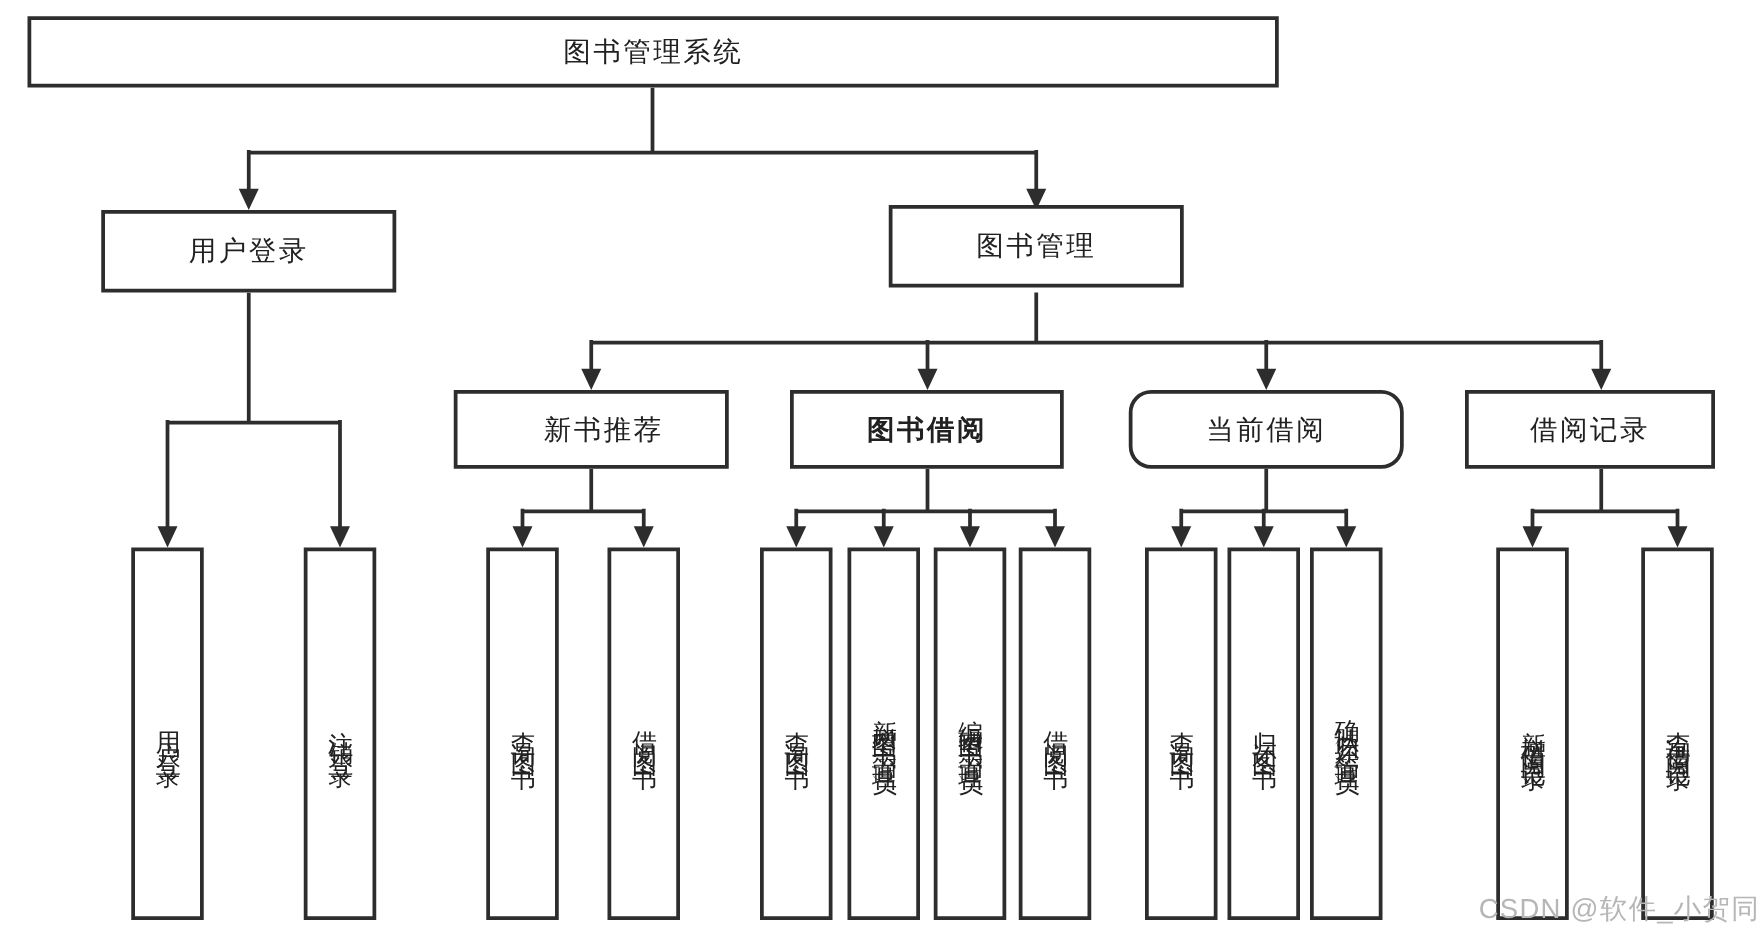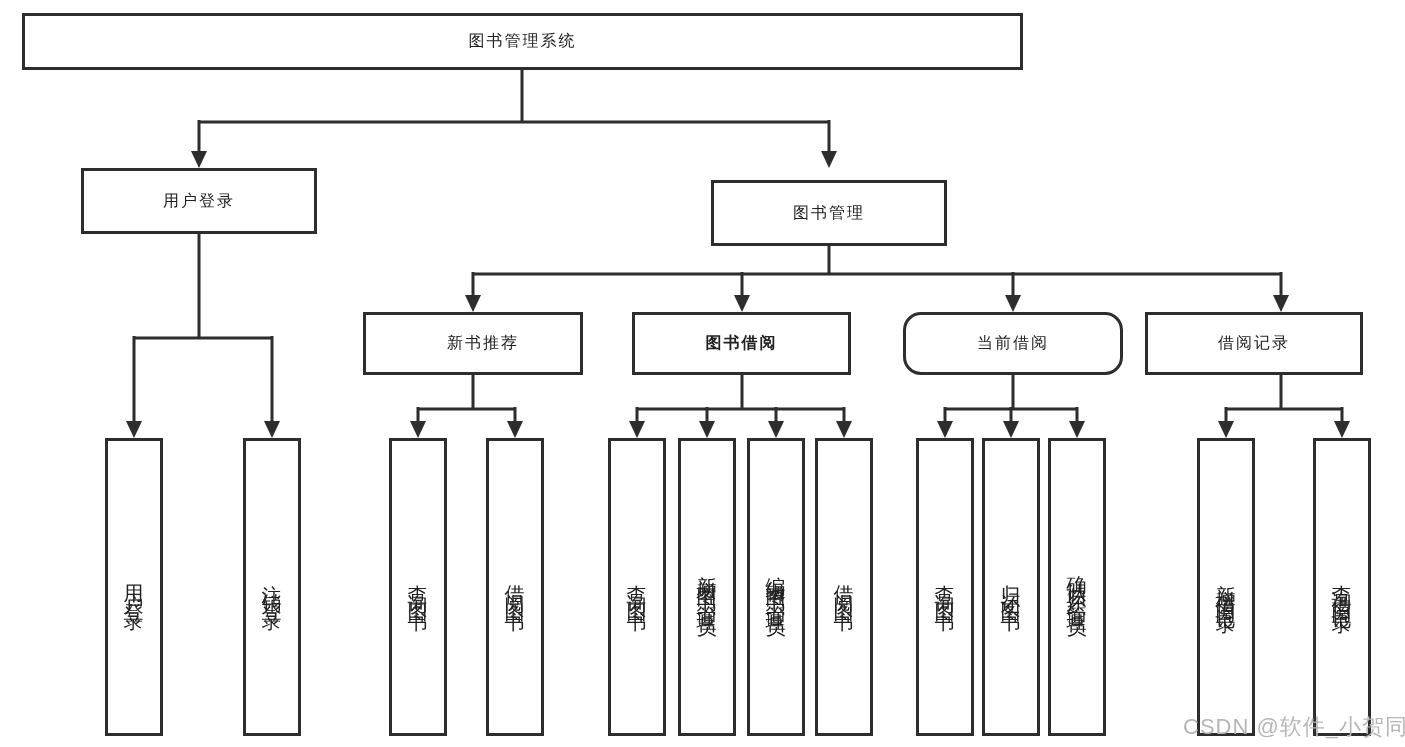--- a/index.html
+++ b/index.html
@@ -20,33 +20,33 @@
   }
   #wires { position: absolute; left: 0; top: 0; width: 1405px; height: 747px; }
   .node {
     position: absolute;
     box-sizing: border-box;
     border: 3px solid var(--line);
     background: #fff;
     display: flex;
     align-items: center;
     justify-content: center;
-    font-size: 16px;
+    font-size: 22px;
     letter-spacing: 2px;
     color: var(--text);
     z-index: 2;
   }
   .root  { left: 22px;  top: 13px;  width: 1001px; height: 57px; }
   .lv2a  { left: 81px;  top: 168px; width: 236px;  height: 66px; }
-  .lv2b  { left: 711px; top: 180px; width: 236px;  height: 66px; }
+  .lv2b  { left: 711px; top: 164px; width: 236px;  height: 66px; }
   .lv3   { top: 312px; height: 63px; width: 220px; }
   .lv3a  { left: 363px; padding-left: 20px; }
   .lv3b  { left: 632px; width: 219px; font-weight: bold; }
   .lv3c  { left: 903px; border-radius: 18px; }
-  .lv3d  { left: 1145px; width: 218px; }
+  .lv3d  { left: 1172px; width: 200px; }
   .leaf {
     position: absolute;
     box-sizing: border-box;
     top: 438px; height: 298px; width: 58px;
     border: 3px solid var(--line);
     background: #fff;
     display: flex;
     align-items: center;
     justify-content: center;
     z-index: 2;

